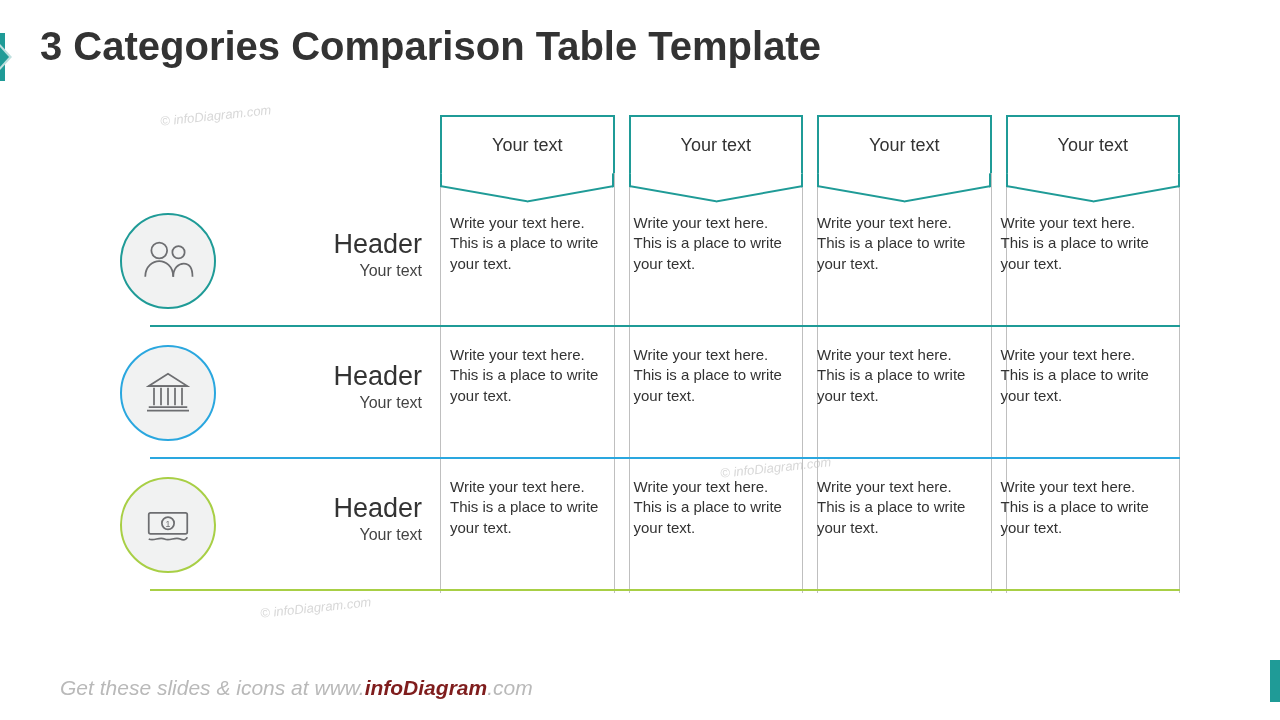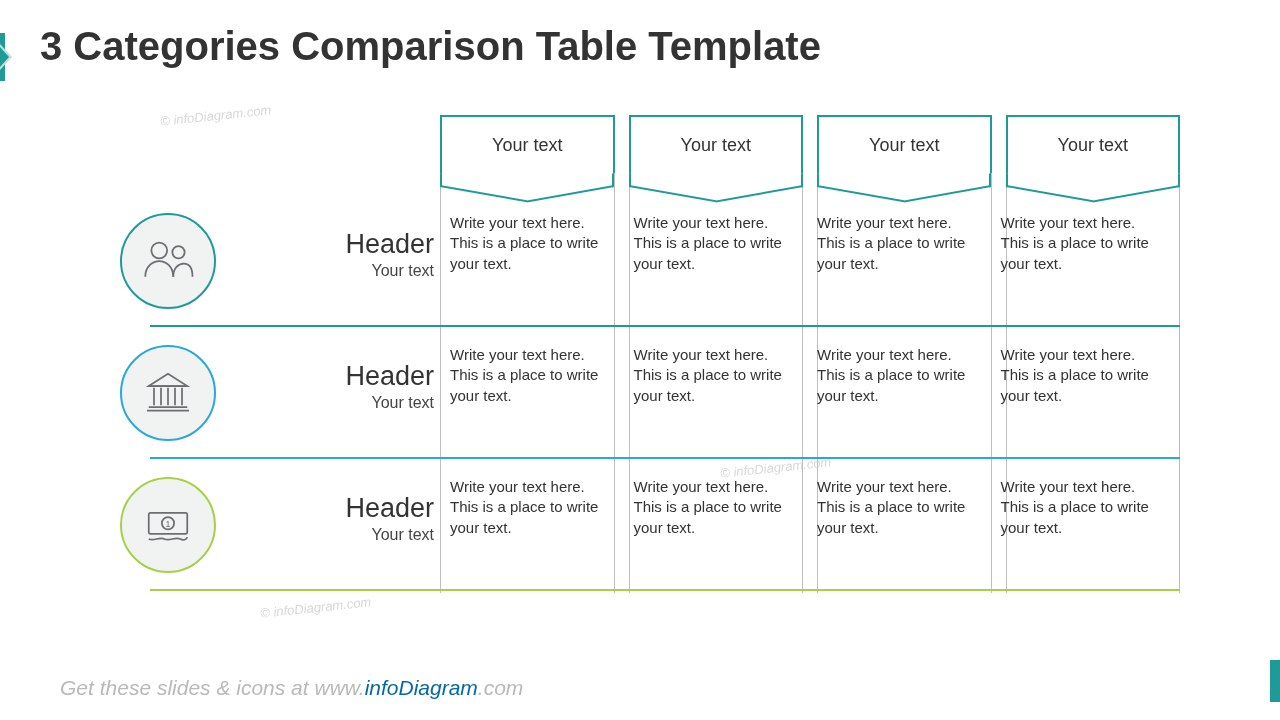--- a/index.html
+++ b/index.html
@@ -84,37 +84,37 @@
 
   .icon-circle{
     position:absolute; left:0; top:18px; width:96px; height:96px;
     border-radius:50%; background:#f1f2f2;
     border:2px solid var(--row-color);
     display:flex; align-items:center; justify-content:center;
   }
   .icon-circle svg{ width:56px; height:56px; stroke:#6d6e71; fill:none; stroke-width:2;}
 
   .row-header{
-    position:absolute; left:124px; top:34px; width:190px; text-align:right;
+    position:absolute; left:112px; top:34px; width:190px; text-align:right;
   }
   .row-header .h { font-size:27px; font-weight:400; color:#333;}
   .row-header .s { font-size:16px; color:#444; margin-top:2px;}
 
   .cells{
     position:absolute; left:320px; top:10px; width:720px; display:flex; gap:14px;
   }
   .cell{
     flex:1; font-size:15px; line-height:1.35; color:#333; padding:8px 10px;
   }
 
   .footer{
     position:absolute; left:60px; bottom:20px;
     font-size:21px; font-style:italic; color:#b9b9b9; font-weight:300;
   }
-  .footer b{ font-weight:400; font-style:italic; color:#0369a1;}
+  .footer b{ font-weight:700; font-style:italic; color:#7f1d1d;}
 
   .bottom-right-mark{
     position:absolute; right:0; bottom:18px; width:10px; height:42px; background:#1f9b97;
   }
 </style>
 </head>
 <body>
 
 <div class="notch-bar"></div>
 <div class="notch"></div>

